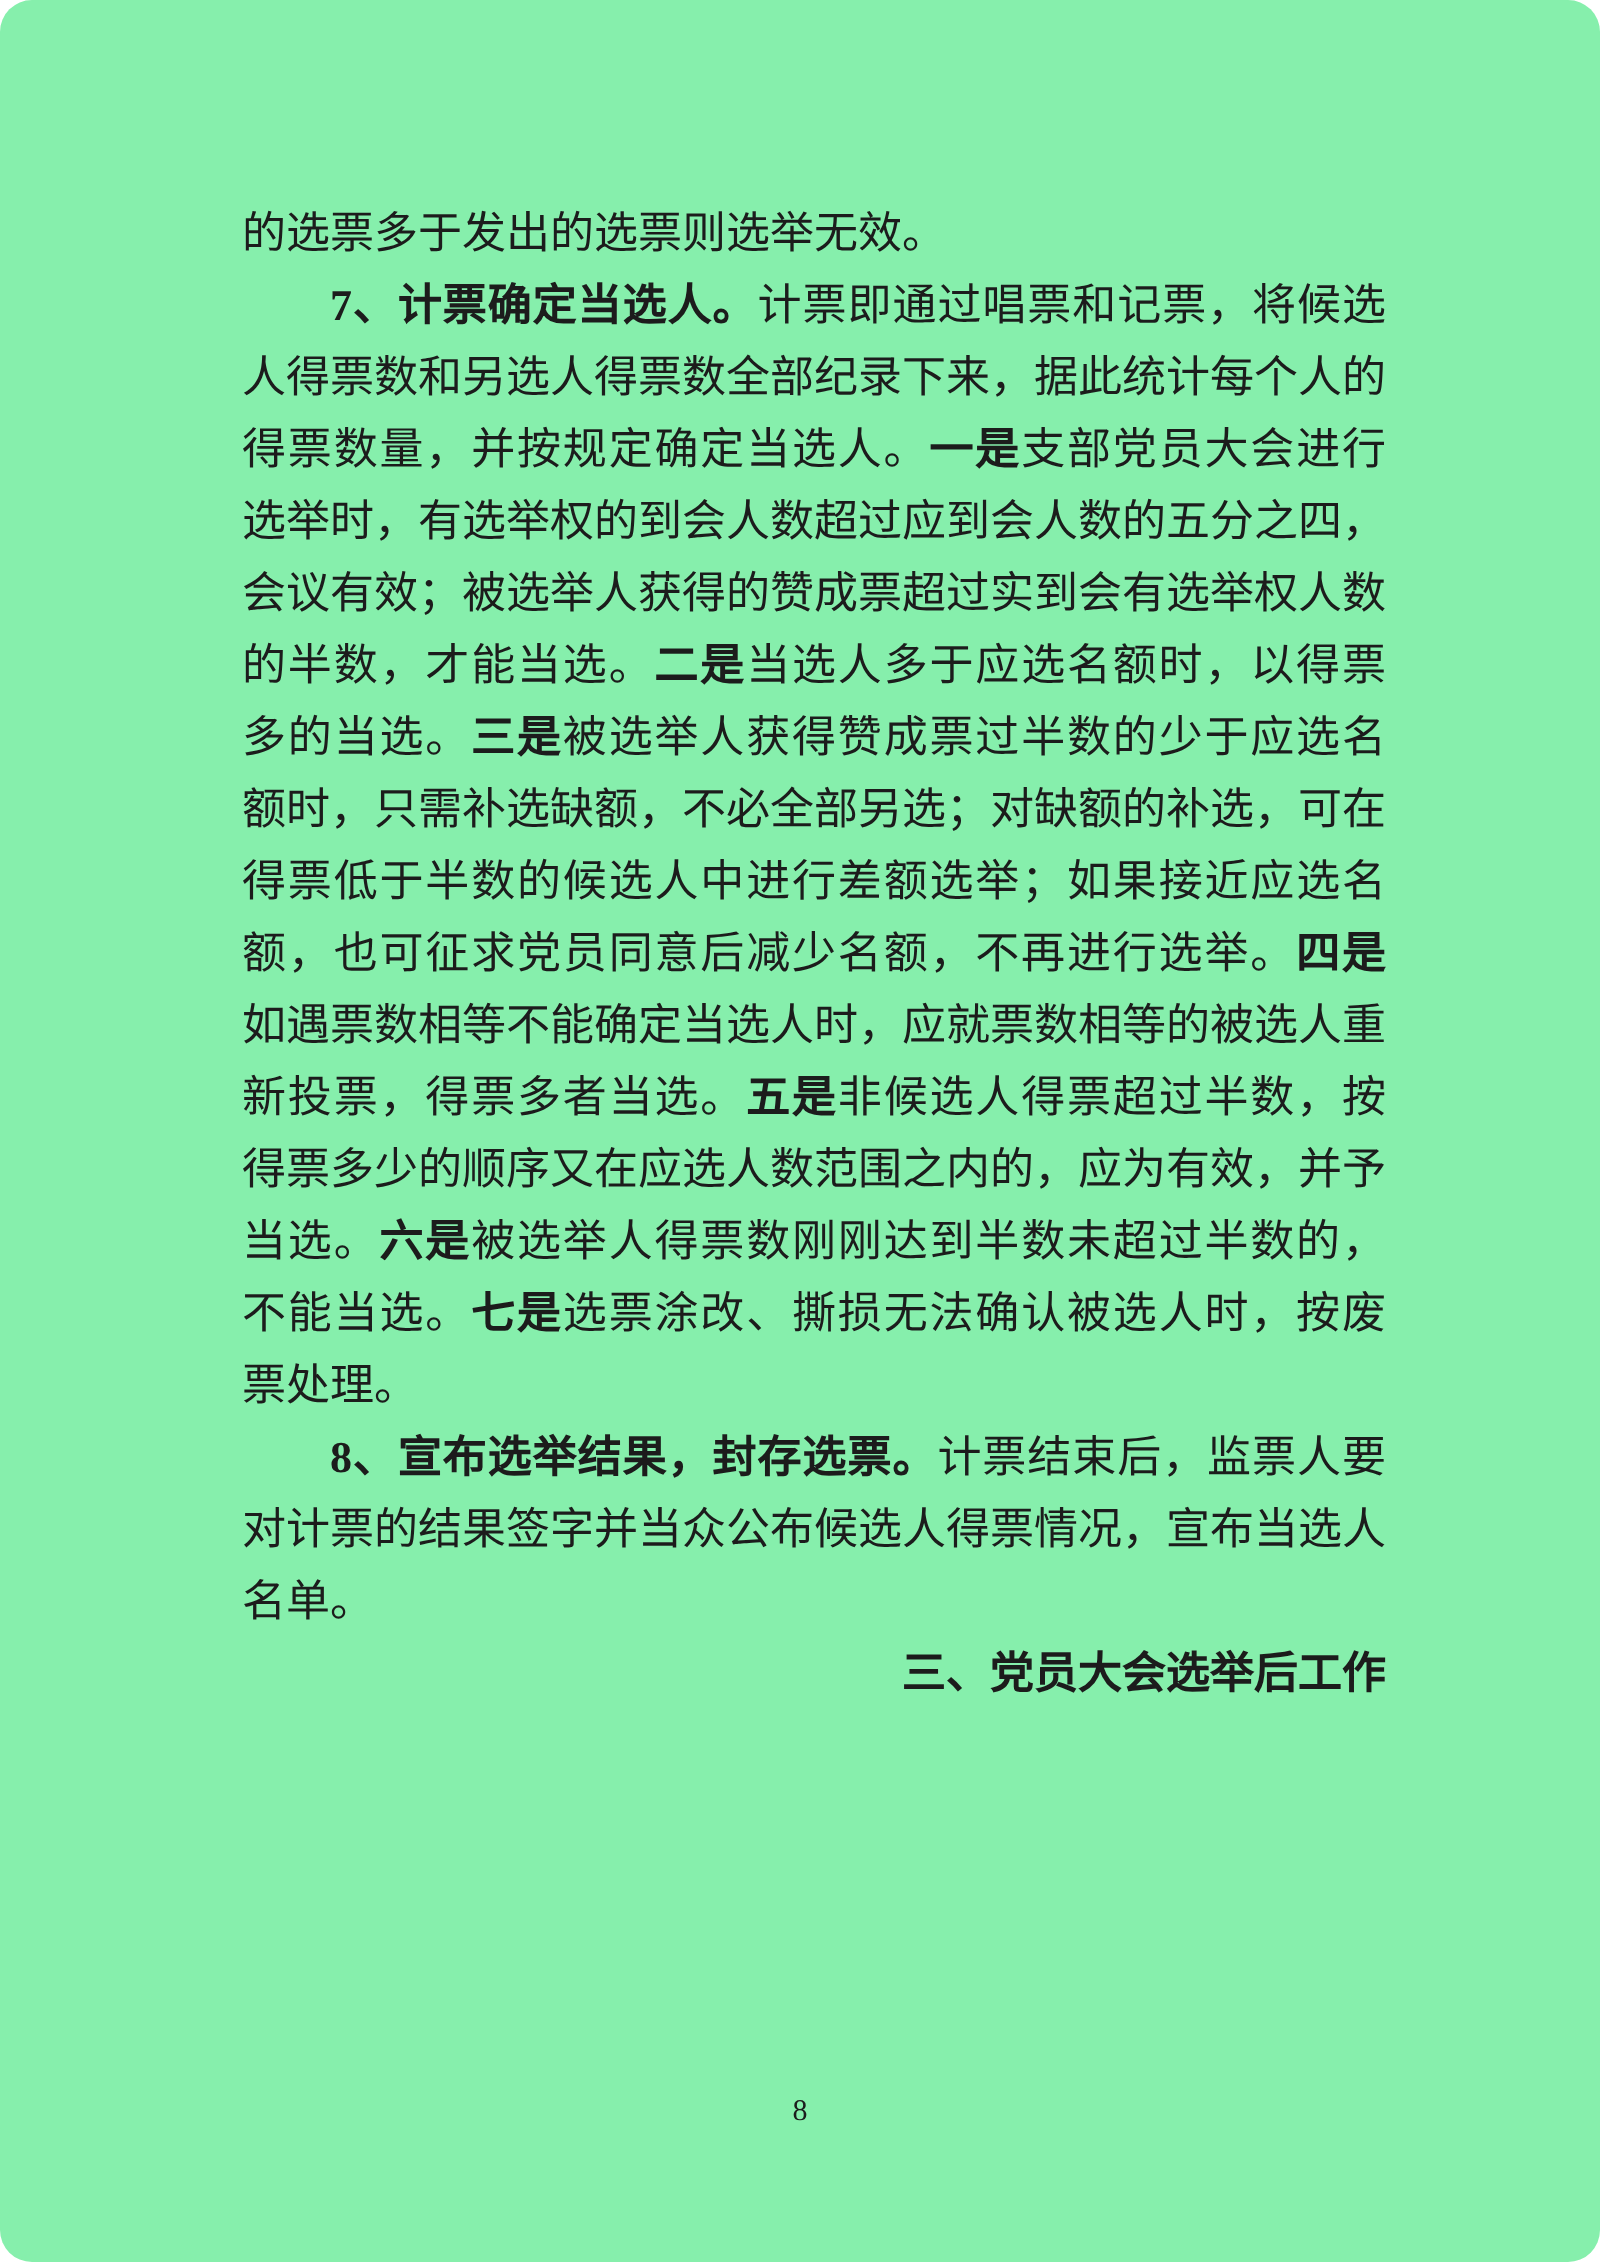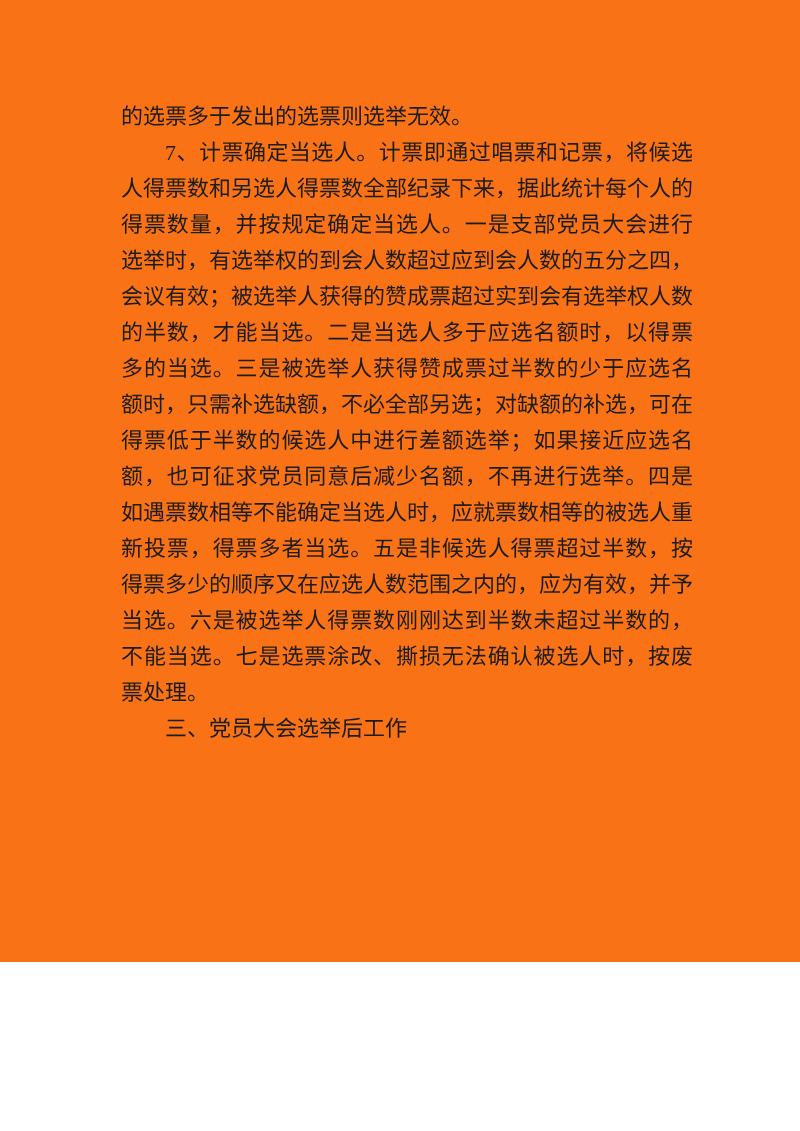--- a/index.html
+++ b/index.html
@@ -3,50 +3,51 @@
 <meta charset="utf-8">
 <style>
   html, body {
     margin: 0;
     padding: 0;
     background: #ffffff;
   }
   .page {
     position: relative;
     width: 800px;
-    height: 962px;
-    background: #f97316;
+    height: 1131px;
+    background: #86efac;
     overflow: hidden;
     font-family: "Liberation Serif", "DejaVu Serif", serif;
     color: #1c1c1c;
+    border-radius: 16px;
   }
   .doc-body {
     position: absolute;
     left: 121px;
     top: 99px;
     width: 572px;
   }
   .para {
     margin: 0;
     font-size: 22px;
     line-height: 36px;
     text-align: justify;
     text-justify: inter-character;
     color: #1c1c1c;
   }
   .para.indent {
     text-indent: 2em;
   }
   .para .bold {
-    font-weight: 400;
+    font-weight: 700;
   }
   .para.heading {
     font-family: "Liberation Sans", "DejaVu Sans", sans-serif;
     font-weight: 700;
-    text-align: left;
+    text-align: right;
   }
   .page-footer {
     position: absolute;
     top: 1046px;
     left: 0;
     width: 100%;
     text-align: center;
   }
   .page-number {
     font-size: 15px;
@@ -55,18 +56,19 @@
     font-family: "Liberation Serif", "DejaVu Serif", serif;
   }
 </style>
 </head>
 <body>
 
 <div class="page">
   <div class="doc-body">
       <p class="para"><span class="plain">的选票多于发出的选票则选举无效。</span></p>
       <p class="para indent"><span class="bold">7、计票确定当选人。</span><span class="plain">计票即通过唱票和记票，将候选人得票数和另选人得票数全部纪录下来，据此统计每个人的得票数量，并按规定确定当选人。</span><span class="bold">一是</span><span class="plain">支部党员大会进行选举时，有选举权的到会人数超过应到会人数的五分之四，会议有效；被选举人获得的赞成票超过实到会有选举权人数的半数，才能当选。</span><span class="bold">二是</span><span class="plain">当选人多于应选名额时，以得票多的当选。</span><span class="bold">三是</span><span class="plain">被选举人获得赞成票过半数的少于应选名额时，只需补选缺额，不必全部另选；对缺额的补选，可在得票低于半数的候选人中进行差额选举；如果接近应选名额，也可征求党员同意后减少名额，不再进行选举。</span><span class="bold">四是</span><span class="plain">如遇票数相等不能确定当选人时，应就票数相等的被选人重新投票，得票多者当选。</span><span class="bold">五是</span><span class="plain">非候选人得票超过半数，按得票多少的顺序又在应选人数范围之内的，应为有效，并予当选。</span><span class="bold">六是</span><span class="plain">被选举人得票数刚刚达到半数未超过半数的，不能当选。</span><span class="bold">七是</span><span class="plain">选票涂改、撕损无法确认被选人时，按废票处理。</span></p>
+      <p class="para indent"><span class="bold">8、宣布选举结果，封存选票。</span><span class="plain">计票结束后，监票人要对计票的结果签字并当众公布候选人得票情况，宣布当选人名单。</span></p>
       <p class="para indent heading"><span class="bold">三、党员大会选举后工作</span></p>
     </div>
   <div class="page-footer">
     <span class="page-number">8</span>
   </div>
 </div>
 
 </body></html>

